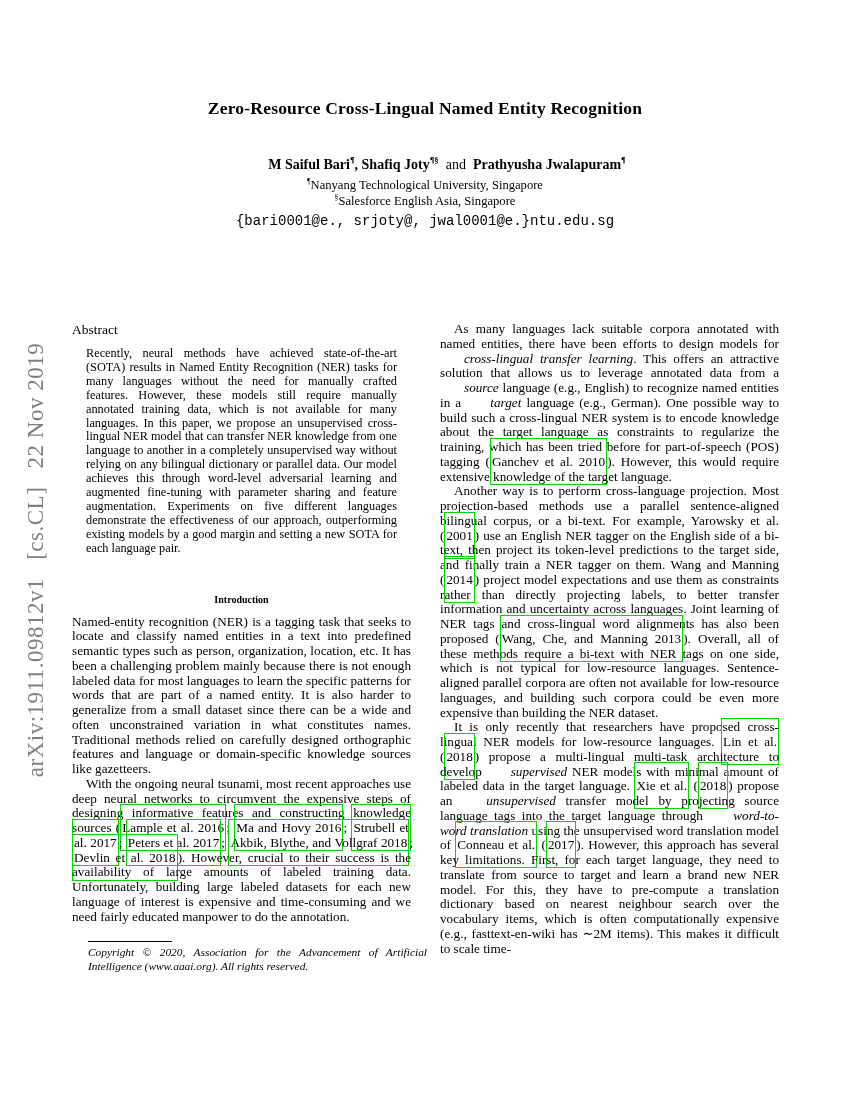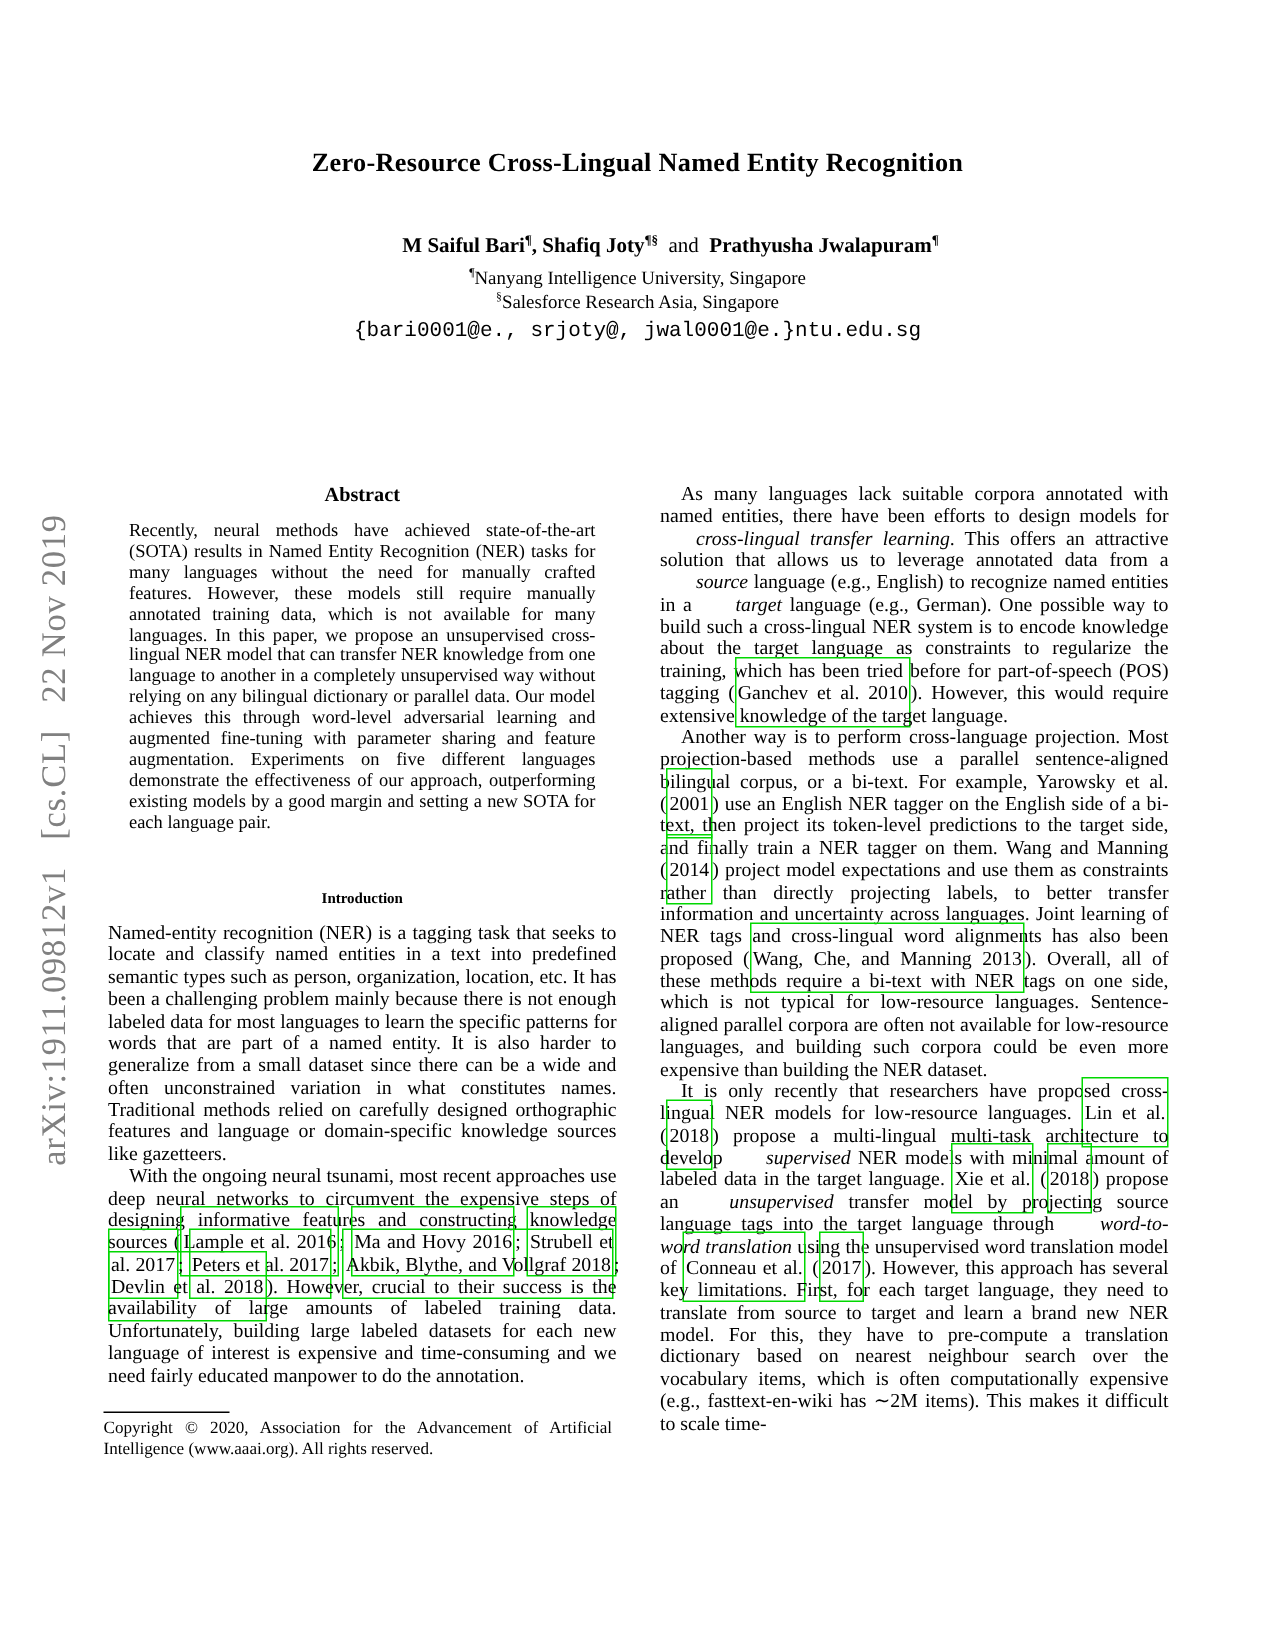--- a/index.html
+++ b/index.html
@@ -19,51 +19,51 @@
   
   .header { position:absolute; top:0; left:0; width:100%; text-align:center; }
   .title   { margin-top:98px; font-size:17.5px; font-weight:bold; letter-spacing:0.2px; }
   .authors { margin-top:37px; font-size:14px; line-height:18px;padding-left:44px; }
   .affil   { font-size:12.6px; line-height:15.5px; }
   .affils  { margin-top:4px; }
   .email   { margin-top:4px; font-family:"Liberation Mono","DejaVu Sans Mono",monospace; font-size:14px; }
   
   .columns { position:absolute; left:72px; top:322px; width:707px; display:flex; gap:29px; }
   .col { width:339px; }
-  .abs-head   { text-align:center; font-weight:bold; font-size:13.5px; margin:0 0 9px 0; }
+  .abs-head   { font-weight:normal; font-size:13.5px; margin:0 0 9px 0; }
   .abs-text   { margin:0 14px; font-size:12.3px; line-height:13.9px; text-align:justify; }
   .intro-head { text-align:center; font-weight:bold; font-size:10px; margin:38px 0 10px 0; }
   .para { font-size:13.2px; line-height:14.75px; text-align:justify; margin:0; }
   .indent { text-indent:14px; }
   
   .it  { font-style:italic;margin-left:24px; }
   .bd  { font-weight:bold; }
   .sup { font-size:0.62em; vertical-align:super; line-height:0; }
   .cite {
     border:1.5px solid var(--cite, #00d800);
     padding:15px 1px;
     box-decoration-break:clone; -webkit-box-decoration-break:clone;
   }
   
-  .footnote { position:absolute; left:69px; top:941px; width:339px; font-size:11.4px; line-height:13.6px; text-align:justify; }
+  .footnote { position:absolute; left:88px; top:941px; width:339px; font-size:11.4px; line-height:13.6px; text-align:justify;font-style:italic; }
   .footnote-rule { width:84px; border-top:1.2px solid #000; margin:0 0 4px 0; }
 </style>
 </head>
 <body>
 
 <div class="page">
 
   <div class="arxiv" style="color: rgb(128, 128, 128);">arXiv:1911.09812v1  [cs.CL]  22 Nov 2019</div>
 
   <div class="header">
     <div class="title">Zero-Resource Cross-Lingual Named Entity Recognition</div>
     <div class="authors"><span class="bd">M Saiful Bari</span><span class="bd sup">¶</span><span class="bd">, </span><span class="bd">Shafiq Joty</span><span class="bd sup">¶§</span><span> and </span><span class="bd">Prathyusha Jwalapuram</span><span class="bd sup">¶</span></div>
     <div class="affils">
-      <div class="affil"><span class="sup">¶</span><span>Nanyang Intelligence University, Singapore</span></div>
-      <div class="affil"><span class="sup">§</span><span>Salesforce Research Asia, Singapore</span></div>
+      <div class="affil"><span class="sup">¶</span><span>Nanyang Technological University, Singapore</span></div>
+      <div class="affil"><span class="sup">§</span><span>Salesforce English Asia, Singapore</span></div>
     </div>
     <div class="email">{bari0001@e., srjoty@, jwal0001@e.}ntu.edu.sg</div>
   </div>
 
   <div class="columns">
     <div class="col">
       <div class="abs-head">Abstract</div>
       <div class="abs-text">Recently, neural methods have achieved state-of-the-art (SOTA) results in Named Entity Recognition (NER) tasks for many languages without the need for manually crafted features. However, these models still require manually annotated training data, which is not available for many languages. In this paper, we propose an unsupervised cross-lingual NER model that can transfer NER knowledge from one language to another in a completely unsupervised way without relying on any bilingual dictionary or parallel data. Our model achieves this through word-level adversarial learning and augmented fine-tuning with parameter sharing and feature augmentation. Experiments on five different languages demonstrate the effectiveness of our approach, outperforming existing models by a good margin and setting a new SOTA for each language pair.</div>
       <div class="intro-head">Introduction</div>
       <p class="para"><span>Named-entity recognition (NER) is a tagging task that seeks to locate and classify named entities in a text into predefined semantic types such as person, organization, location, etc. It has been a challenging problem mainly because there is not enough labeled data for most languages to learn the specific patterns for words that are part of a named entity. It is also harder to generalize from a small dataset since there can be a wide and often unconstrained variation in what constitutes names. Traditional methods relied on carefully designed orthographic features and language or domain-specific knowledge sources like gazetteers.</span></p>

